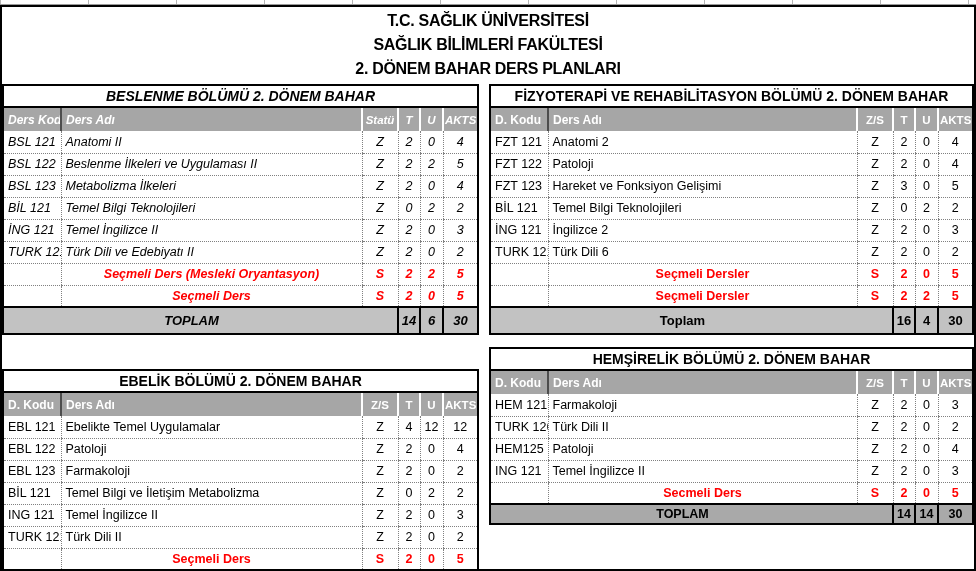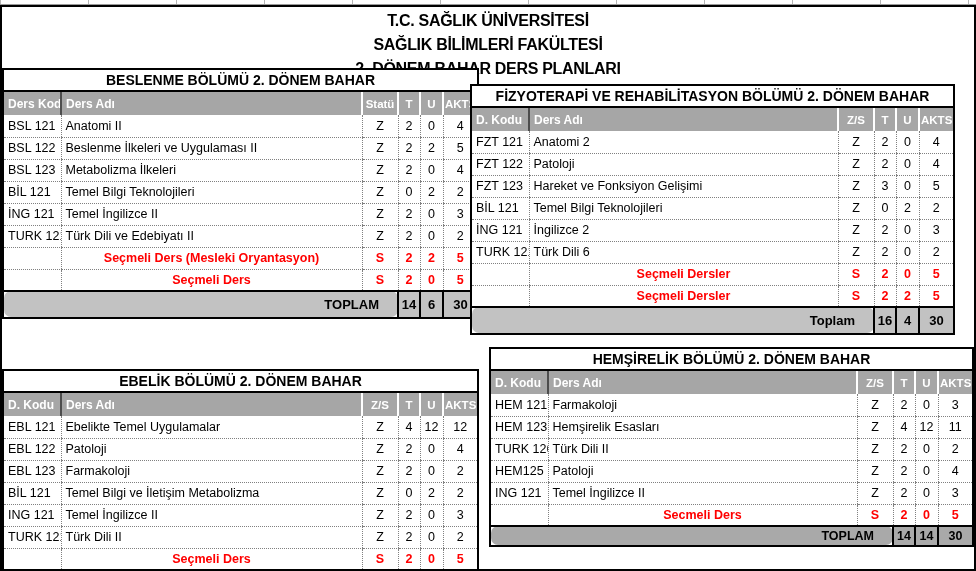--- a/index.html
+++ b/index.html
@@ -21,22 +21,22 @@
     border:2px solid #000; pointer-events:none;
   }
   #page-header { position:absolute; top:9px; left:0; width:976px; text-align:center; }
   #page-header .hline {
     font-weight:bold; font-size:16px; line-height:24px; color:#000; letter-spacing:-0.3px;
   }
   
   section.plan {
     position:absolute; background:#fff; border:2px solid #000;
   }
-  #tbl0 { left:2px;  top:68px;  width:477px; }
-  #tbl1 { left:470px; top:84px; width:485px; }
+  #tbl0 { left:2px;  top:84px;  width:477px;font-style:italic; }
+  #tbl1 { left:489px; top:84px; width:485px; }
   #tbl2 { left:2px;  top:347px; width:477px;margin-top:22px; }
   #tbl3 { left:489px; top:347px; width:485px; }
   .t-title {
     height:22px; line-height:21px; text-align:center; font-weight:bold; font-size:14px;
     border-bottom:2px solid #000; background:#fff; color:#000;
   }
   table { width:100%; border-collapse:collapse; table-layout:fixed; }
   thead th {
     height:23px; background:var(--header-bg,#a6a6a6); color:#fff;
     font-size:12px; font-weight:bold; text-align:left; padding:0 4px;
@@ -50,21 +50,21 @@
     border-bottom:1px dotted #808080; overflow:hidden; white-space:nowrap; background:#fff;
   }
   tbody td + td { border-left:1px dotted #808080; }
   tbody td.center { text-align:center; padding:0 1px; }
   tbody tr.elective td { color:var(--red,#ff0000); font-weight:bold;text-align:center; }
   tfoot td {
     background:var(--footer-bg,#c2c2c2); border-top:2px solid #000; font-weight:bold;
     font-size:13px; color:#000; height:26px;
   }
   section.short-footer tfoot td { height:19px; font-size:12.5px; }
-  tfoot td.total-label { text-align:right; padding-right:18px;border-radius:7px; }
+  tfoot td.total-label { text-align:center; padding-right:18px; }
   tfoot td.num { border-left:2px solid #000; text-align:center; }
   section .dark-footer td { background:var(--footer-bg-dark,#a9a9a9); }
 </style>
 </head>
 <body>
 
 <div id="page">
   <div id="top-strip"></div>
   <div id="sheet-border"></div>
 
@@ -384,28 +384,20 @@
         <tbody>
           <tr>
             <td>HEM 121</td>
             <td>Farmakoloji</td>
             <td class="center">Z</td>
             <td class="center">2</td>
             <td class="center">0</td>
             <td class="center">3</td>
           </tr>
           <tr>
-            <td>HEM 123</td>
-            <td>Hemşirelik Esasları</td>
-            <td class="center">Z</td>
-            <td class="center">4</td>
-            <td class="center">12</td>
-            <td class="center">11</td>
-          </tr>
-          <tr>
             <td>TURK 126</td>
             <td>Türk Dili II</td>
             <td class="center">Z</td>
             <td class="center">2</td>
             <td class="center">0</td>
             <td class="center">2</td>
           </tr>
           <tr>
             <td>HEM125</td>
             <td>Patoloji</td>

